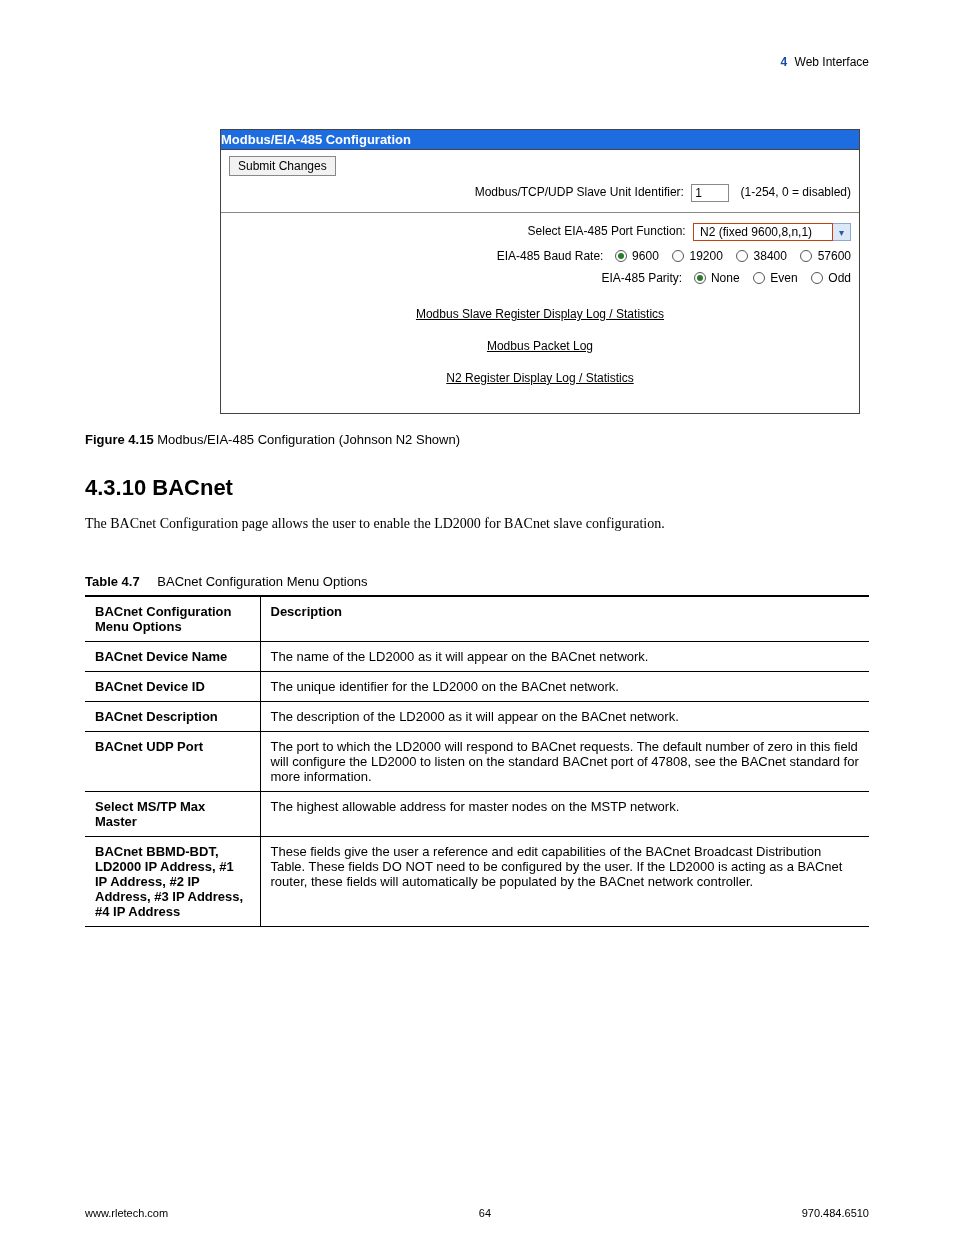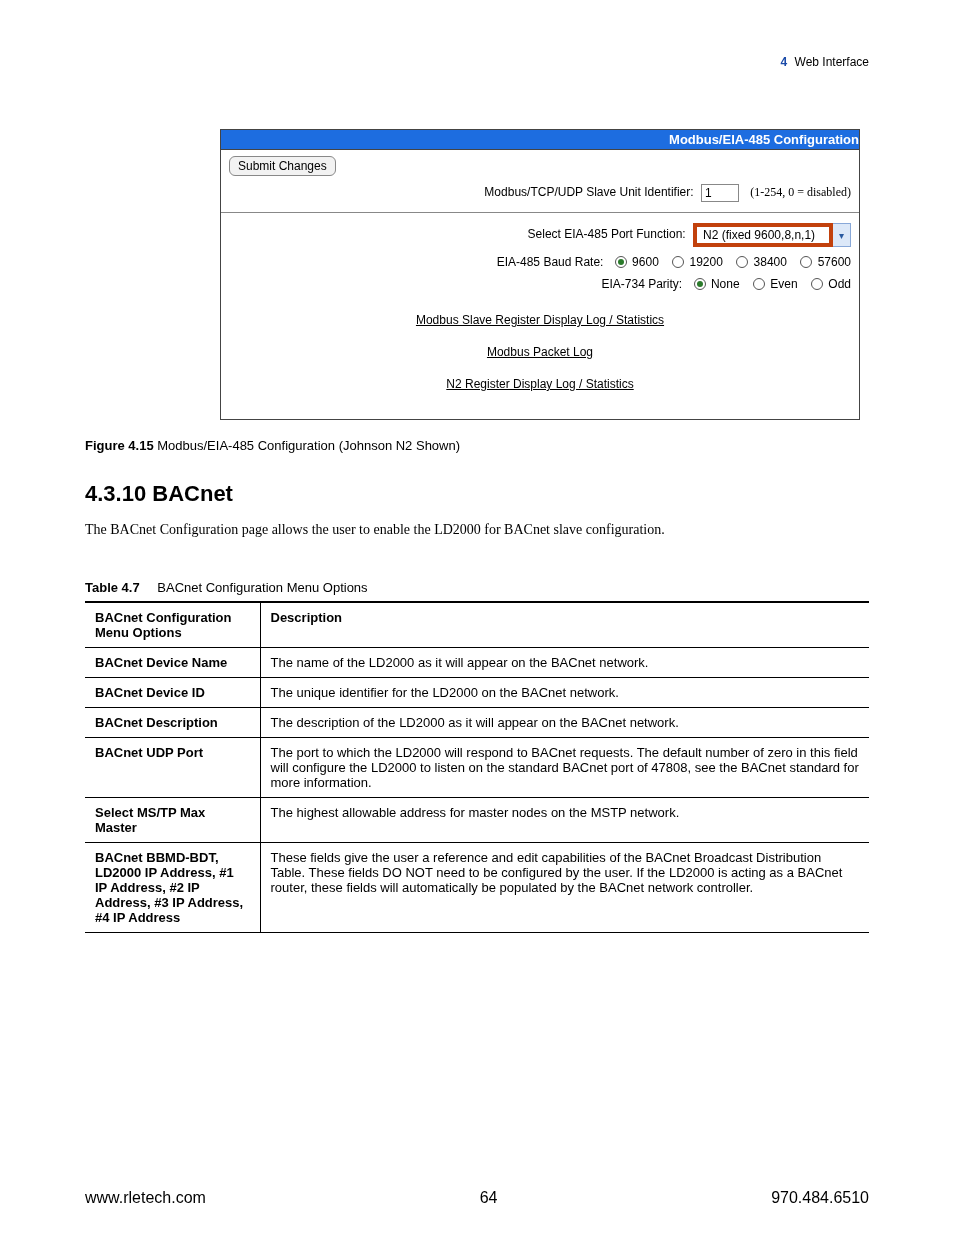--- a/index.html
+++ b/index.html
@@ -13,40 +13,40 @@
     color: #000;
   }
   .header-line { text-align: right; font-size: 12px; margin-bottom: 60px; }
   .header-line .num { color: #1a4aa8; font-weight: bold; margin-right: 4px; }
   .fig-wrap { margin-left: 135px; margin-right: 0; }
   .config-box { border: 1px solid #444; width: 640px; }
   .config-title {
     background: #1d6de0;
     color: #fff;
     font-weight: bold;
-    text-align: right;
+    text-align: left;
     font-size: 13px;
     padding: 2px 0;
     border-bottom: 1px solid #444;
   }
   .config-body { padding: 6px 8px 10px 8px; font-size: 12px; }
   .submit-row { margin-bottom: 6px; }
   .submit-btn {
     font-size: 12px; padding: 2px 8px; background: #f2f2f2;
-    border: 1px solid #888; border-radius: 6px;
+    border: 1px solid #888; border-radius: 0;
   }
   .form-row { text-align: right; margin: 8px 0; white-space: nowrap; }
   .form-row label { margin-right: 4px; }
   .txt-input {
     font-size: 12px; padding: 1px 3px; border: 1px solid #888; vertical-align: middle;
   }
-  .hint { margin-left: 8px; font-family: Liberation Serif, serif; }
+  .hint { margin-left: 8px; }
   .hr-sep { border: none; border-top: 1px solid #888; margin: 10px -8px; }
   .select-wrap { display: inline-flex; align-items: stretch; vertical-align: middle; }
-  .select-box { border: 4px solid #c2410c; padding: 1px 6px; font-size: 12px; min-width: 140px; text-align: left; }
+  .select-box { border: 1px solid #c2410c; padding: 1px 6px; font-size: 12px; min-width: 140px; text-align: left; }
   .select-arrow {
     width: 18px; border: 1px solid #88a8d8; border-left: none;
     background: #dce8f8; display: flex; align-items: center; justify-content: center;
     color: #2a5aa0; font-size: 10px;
   }
   .radio { display:inline-block; width:12px; height:12px; border:1px solid #555; border-radius:50%; vertical-align:-2px; margin: 0 2px 0 10px; position:relative; }
   .radio.first { margin-left: 4px; }
   .radio.checked::after { content:""; position:absolute; width:6px; height:6px; background:#2a7a2a; border-radius:50%; top:2px; left:2px; }
   .center-links { text-align:center; margin-top: 22px; }
   .center-links div { margin: 18px 0; font-size: 12px; text-decoration: underline; }
@@ -59,22 +59,22 @@
   table.opt-table { border-collapse: collapse; width: 100%; font-size: 13px; }
   table.opt-table th, table.opt-table td {
     border-top: 1px solid #000; border-bottom: 1px solid #000;
     padding: 7px 10px; text-align: left; vertical-align: top;
   }
   table.opt-table th { font-weight: bold; }
   table.opt-table td.col1 { font-weight: bold; width: 175px; border-right: 1px solid #000; }
   table.opt-table th.col1 { width: 175px; border-right: 1px solid #000; }
   table.opt-table tr:first-child th { border-top: 2px solid #000; }
   .footer {
-    position: absolute; bottom: 28px; left: 85px; right: 85px;
-    display: flex; justify-content: space-between; font-size: 16px;
+    position: absolute; bottom: 16px; left: 85px; right: 85px;
+    display: flex; justify-content: space-between; font-size: 11px;
   }
 </style>
 </head>
 <body>
 
 <div class="header-line">
   <span class="num">4</span>
   <span>Web Interface</span>
 </div>
 
@@ -99,21 +99,21 @@
         </span>
       </div>
       <div class="form-row">
         <label>EIA-485 Baud Rate:</label>
         <span class="radio first checked"></span> <span>9600</span>
         <span class="radio"></span> <span>19200</span>
         <span class="radio"></span> <span>38400</span>
         <span class="radio"></span> <span>57600</span>
       </div>
       <div class="form-row">
-        <label>EIA-734 Parity:</label>
+        <label>EIA-485 Parity:</label>
         <span class="radio first checked"></span> <span>None</span>
         <span class="radio"></span> <span>Even</span>
         <span class="radio"></span> <span>Odd</span>
       </div>
       <div class="center-links">
         <div>Modbus Slave Register Display Log / Statistics</div>
         <div>Modbus Packet Log</div>
         <div>N2 Register Display Log / Statistics</div>
       </div>
     </div>

